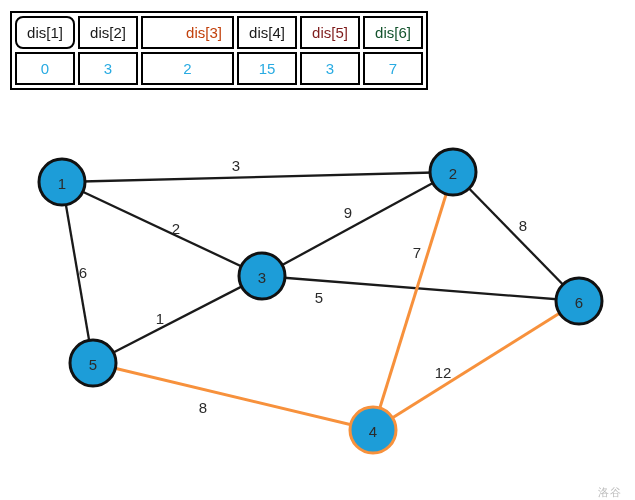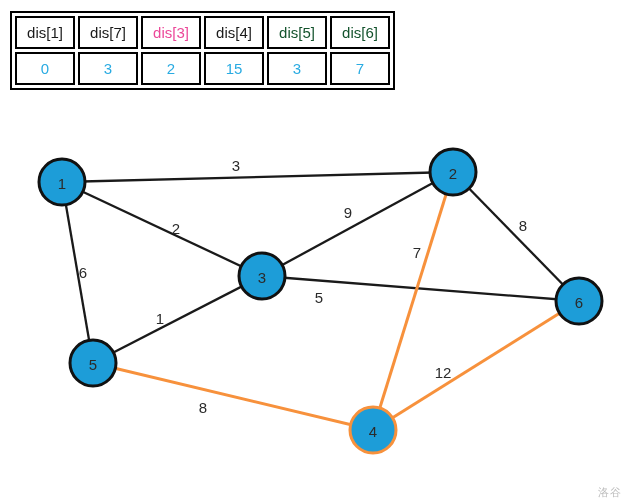--- a/index.html
+++ b/index.html
@@ -63,25 +63,25 @@
   }
 </style>
 </head>
 <body>
 
 <div id="stage">
 
   <table id="dis-table">
     <tbody>
       <tr>
-          <td style="color: rgb(26, 26, 26);">dis[1]</td>
-          <td style="color: rgb(26, 26, 26);">dis[7]</td>
-          <td style="color: #ec4899;">dis[3]</td>
+          <td style="color: rgb(26, 26, 26); border-radius: 8px;">dis[1]</td>
+          <td style="color: rgb(26, 26, 26);">dis[2]</td>
+          <td style="color: #c2410c; padding-left: 33px;">dis[3]</td>
           <td style="color: rgb(26, 26, 26); margin-left: 40px;">dis[4]</td>
-          <td style="color: #14532d;">dis[5]</td>
+          <td style="color: #7f1d1d;">dis[5]</td>
           <td style="color: #14532d;">dis[6]</td>
         </tr>
       <tr>
           <td style="color: rgb(41, 171, 226);">0</td>
           <td style="color: rgb(41, 171, 226);">3</td>
           <td style="color: rgb(41, 171, 226);">2</td>
           <td style="color: rgb(41, 171, 226);">15</td>
           <td style="color: rgb(41, 171, 226);">3</td>
           <td style="color: rgb(41, 171, 226);">7</td>
         </tr>

